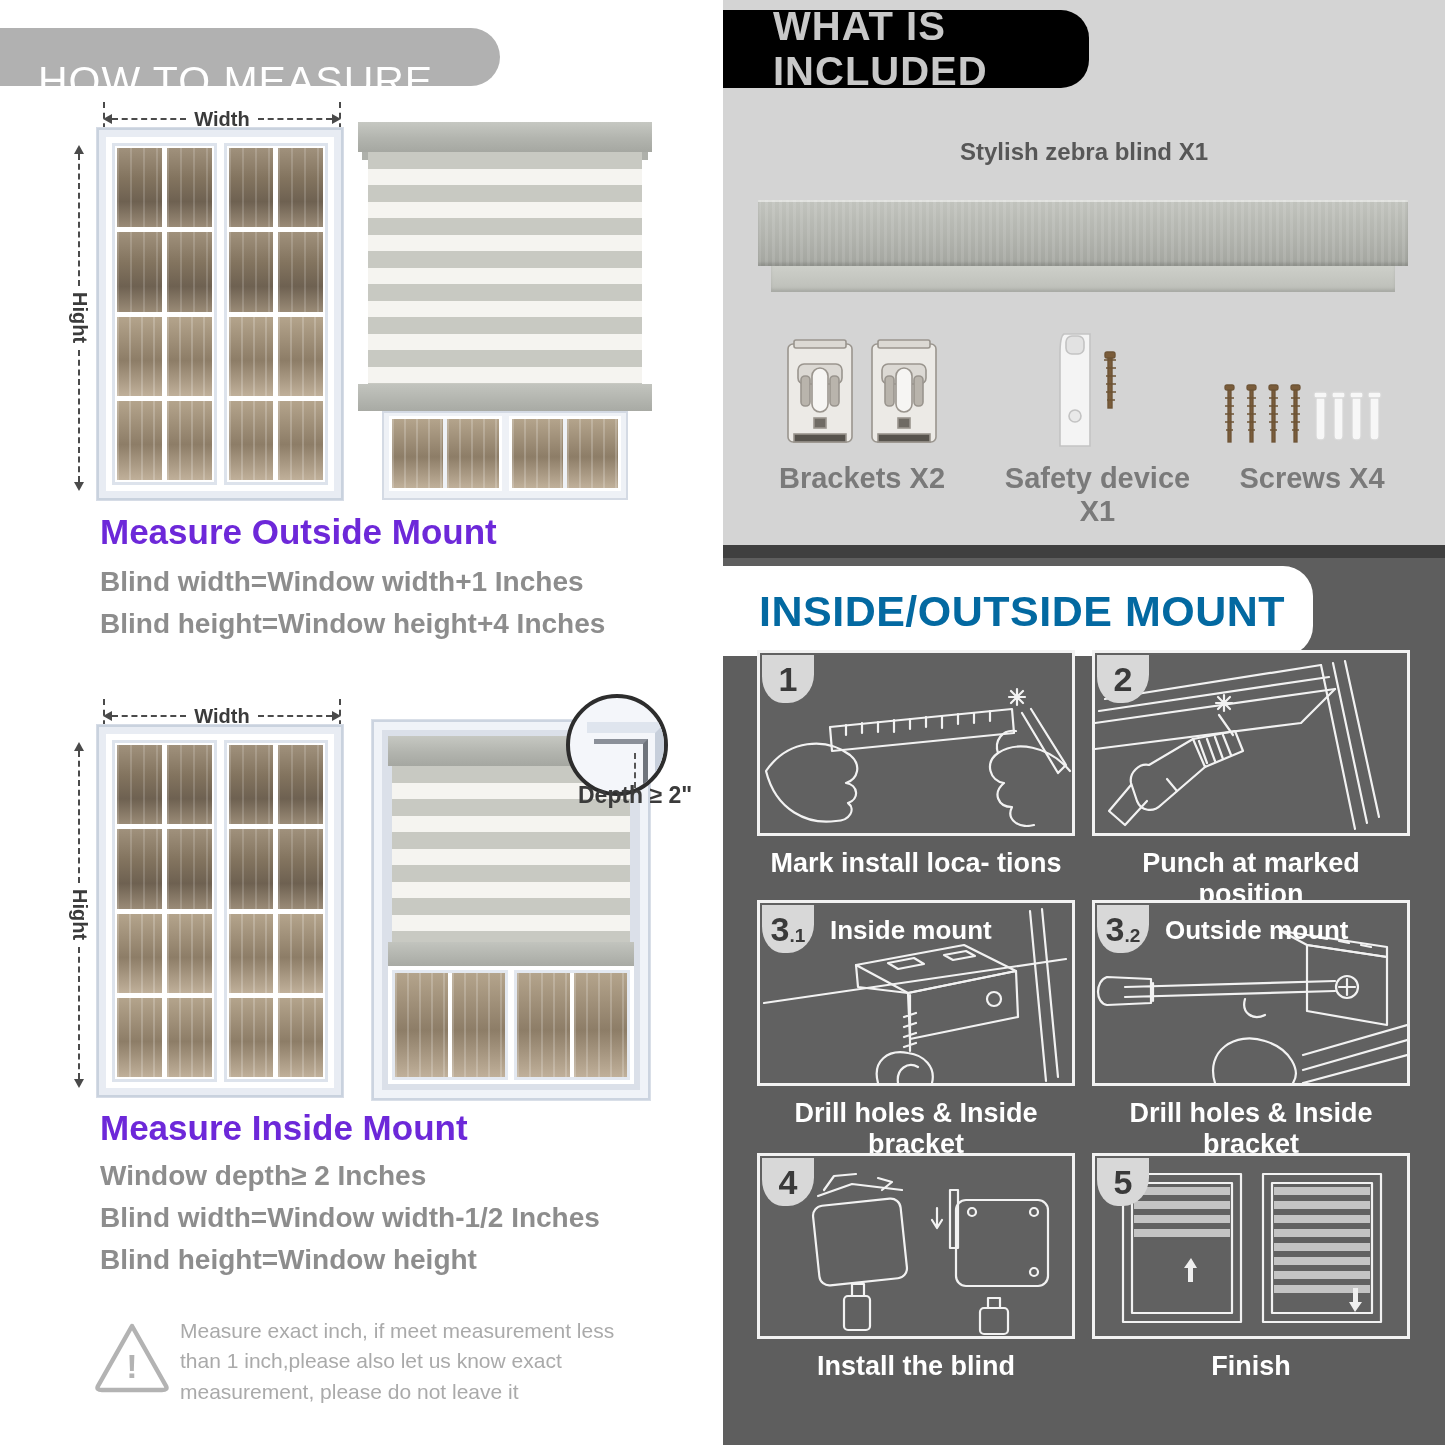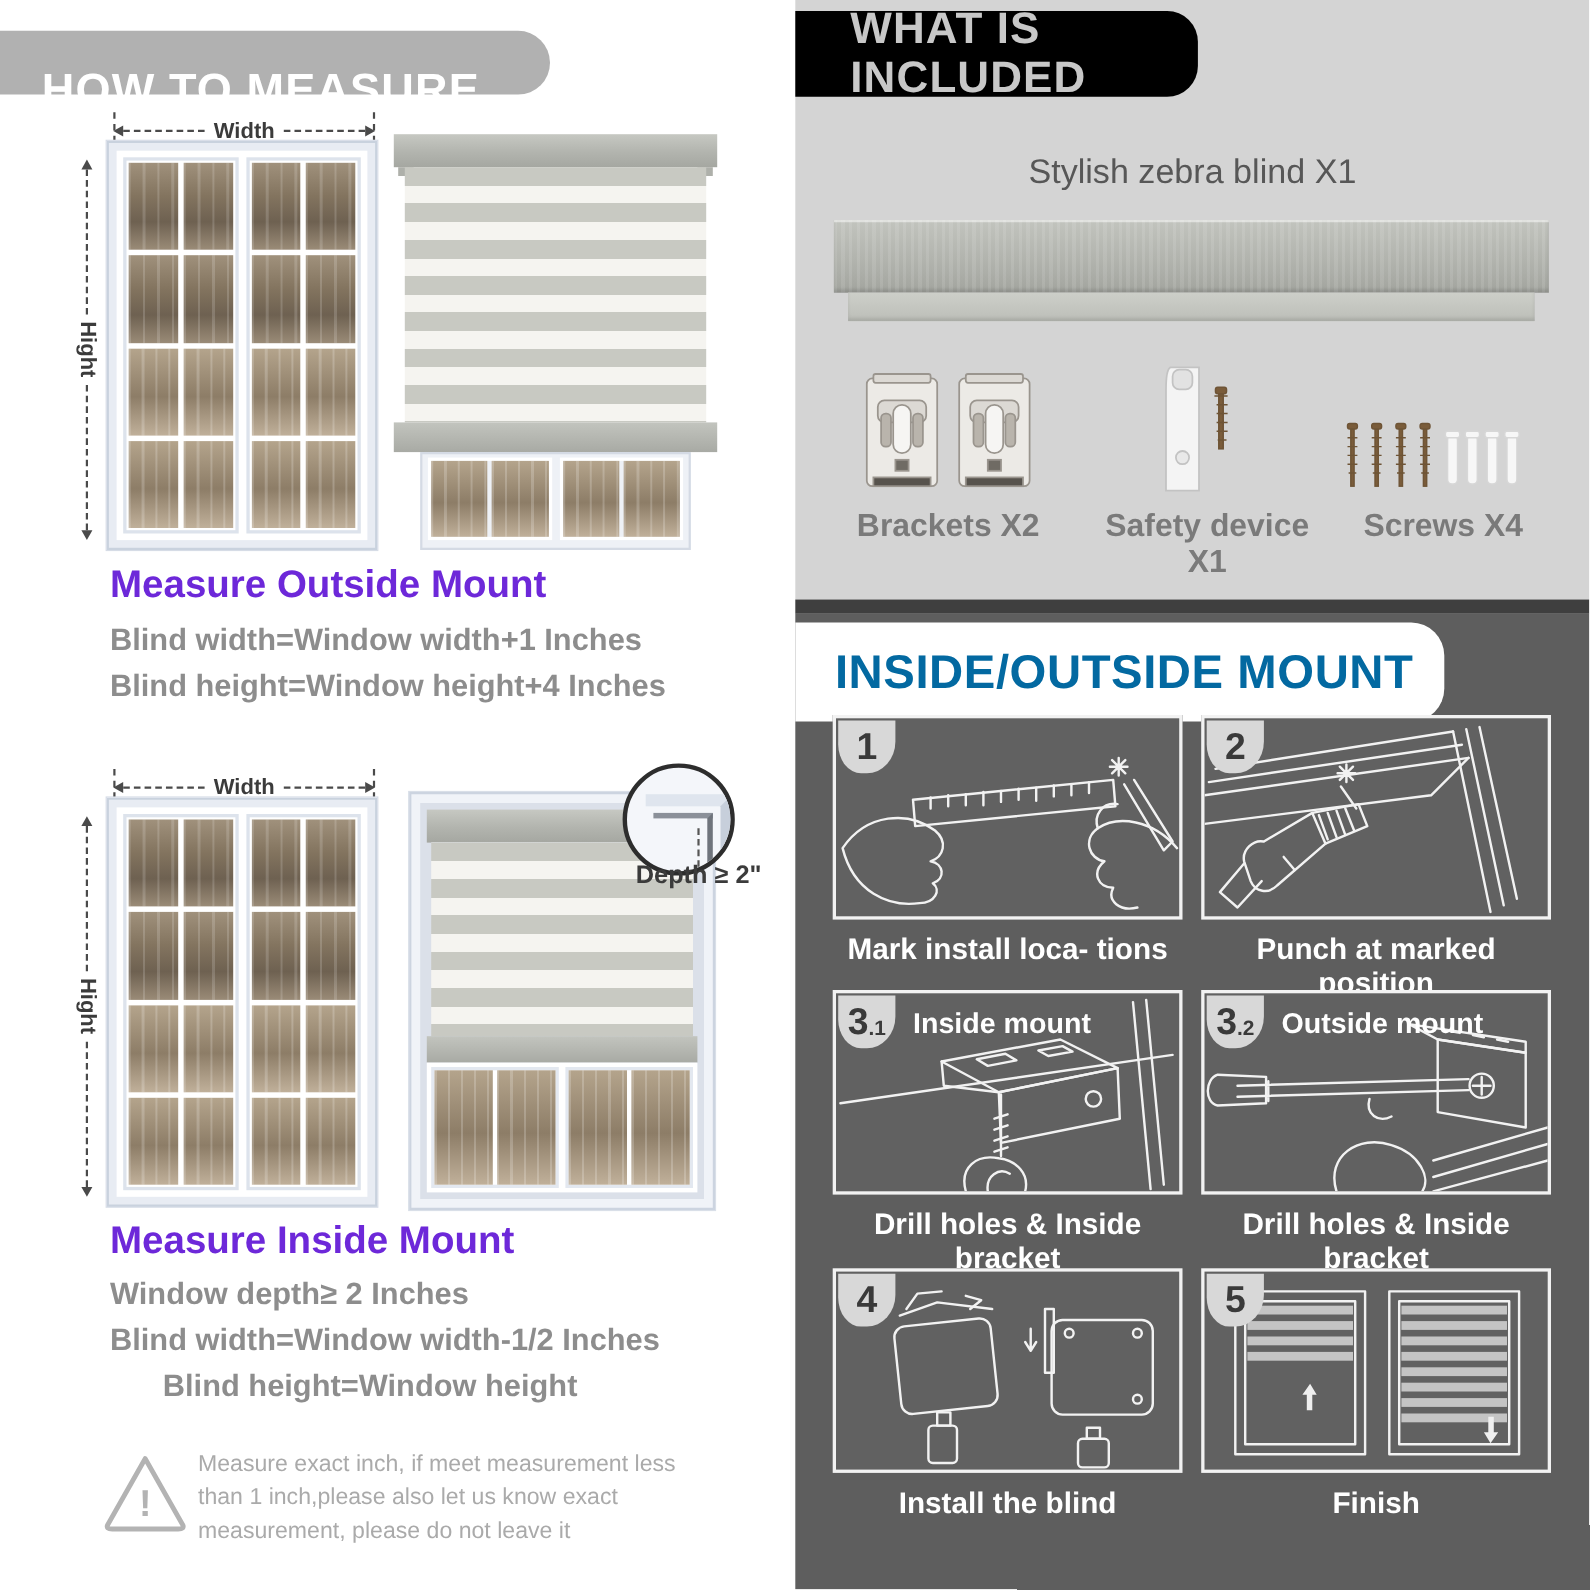--- a/index.html
+++ b/index.html
@@ -3,21 +3,21 @@
 <meta charset="utf-8">
 <style>
   html,body{margin:0;padding:0;background:#fff;}
   .canvas{position:relative;width:1445px;height:1445px;background:#fff;overflow:hidden;
           font-family:"Liberation Sans",sans-serif;}
   .abs{position:absolute;}
 
   
   .hdr-left{left:0;top:28px;width:500px;height:58px;background:#b1b1b1;
             border-radius:0 30px 30px 0;display:flex;align-items:center;padding-left:38px;box-sizing:border-box;}
-  .hdr-left span{color:#fff;font-weight:bold;font-size:41px;letter-spacing:1px;margin-top:48px;}
+  .hdr-left span{color:#fff;font-weight:normal;font-size:41px;letter-spacing:1px;margin-top:48px;}
 
   
   .dim-w{display:flex;align-items:center;height:18px;}
   .dim-w .dash{flex:1;border-top:2px dashed #4a4a4a;}
   .dim-w .lbl{margin:0 8px;font-size:20px;font-weight:bold;color:#3b3b3b;}
   .arr{width:0;height:0;border-top:5px solid transparent;border-bottom:5px solid transparent;}
   .arr.l{border-right:9px solid #4a4a4a;}
   .arr.r{border-left:9px solid #4a4a4a;}
   .arr.u{border-left:5px solid transparent;border-right:5px solid transparent;border-bottom:9px solid #4a4a4a;}
   .arr.d{border-left:5px solid transparent;border-right:5px solid transparent;border-top:9px solid #4a4a4a;}
@@ -63,21 +63,21 @@
   .warn-text{font-size:21px;color:#aaaaaa;line-height:1.45;}
 
   
   .right-top{left:723px;top:0;width:722px;height:545px;background:#d4d4d4;}
   .shadow-strip{left:723px;top:545px;width:722px;height:13px;background:#3f3f3f;}
   .right-bottom{left:723px;top:558px;width:722px;height:887px;background:#5e5e5e;}
 
   .hdr-included{left:723px;top:10px;width:366px;height:78px;background:#000000;border-radius:0 28px 28px 0;
                 display:flex;align-items:center;padding-left:50px;box-sizing:border-box;}
   .hdr-included span{color:#c8c8c8;font-weight:bold;font-size:40px;letter-spacing:1px;}
-  .product-lbl{left:723px;top:138px;width:722px;text-align:center;font-size:31px;font-weight:normal;color:#575757;}
+  .product-lbl{left:723px;top:138px;width:722px;text-align:center;font-size:24px;font-weight:bold;color:#575757;}
   .rail-main{left:758px;top:200px;width:650px;height:66px;
              background:repeating-linear-gradient(90deg,rgba(255,255,255,.10) 0 3px,rgba(0,0,0,0) 3px 7px),
                         linear-gradient(180deg,#c2c4be,#adafa9 70%,#a2a49e);
              box-shadow:inset 0 2px 0 rgba(255,255,255,.5), inset 0 -3px 3px rgba(0,0,0,.12);}
   .rail-low{left:771px;top:266px;width:624px;height:26px;
             background:linear-gradient(180deg,#cdcfc9,#bcbeb8);box-shadow:inset 0 -3px 3px rgba(0,0,0,.10);}
   .item-lbl{font-size:29px;font-weight:bold;color:#7a7a7a;text-align:center;}
 
   .hdr-mount{left:723px;top:566px;width:590px;height:90px;background:#fff;border-radius:0 30px 30px 0;
              display:flex;align-items:center;padding-left:36px;box-sizing:border-box;}
@@ -239,21 +239,21 @@
     <div class="abs mag" style="left:566px;top:694px;width:94px;height:94px;">
       <div class="c1"></div>
       <div class="c2"></div>
       <div class="c3"></div>
     </div>
     <div class="abs depth-lbl" style="left:578px;top:782px;">Depth ≥ 2"</div>
 
     <div class="abs h2" style="left:100px;top:1108px;">Measure Inside Mount</div>
     <div class="abs sub" style="left:100px;top:1160px;">Window depth≥ 2 Inches</div>
     <div class="abs sub" style="left:100px;top:1202px;">Blind width=Window width-1/2 Inches</div>
-    <div class="abs sub" style="left:100px;top:1244px;margin-left:48px;">Blind height=Window height</div>
+    <div class="abs sub" style="left:100px;top:1244px;">Blind height=Window height</div>
 
     <div class="abs" style="left:92px;top:1318px;width:80px;height:80px;">
       <svg width="80" height="80" viewBox="0 0 80 80">
         <path d="M40 8 L74 68 Q76 72 70 72 L10 72 Q4 72 6 68 Z" fill="none" stroke="#b3b3b3" stroke-width="4.5" stroke-linejoin="round"></path>
         <text x="40" y="60" text-anchor="middle" font-size="34" font-weight="bold" fill="#b3b3b3" font-family="Liberation Sans, sans-serif">!</text>
       </svg>
     </div>
     <div class="abs warn-text" style="left:180px;top:1316px;width:440px;">Measure exact inch, if meet measurement less than 1 inch,please also let us know exact measurement, please do not leave it</div>
 
   </section>

